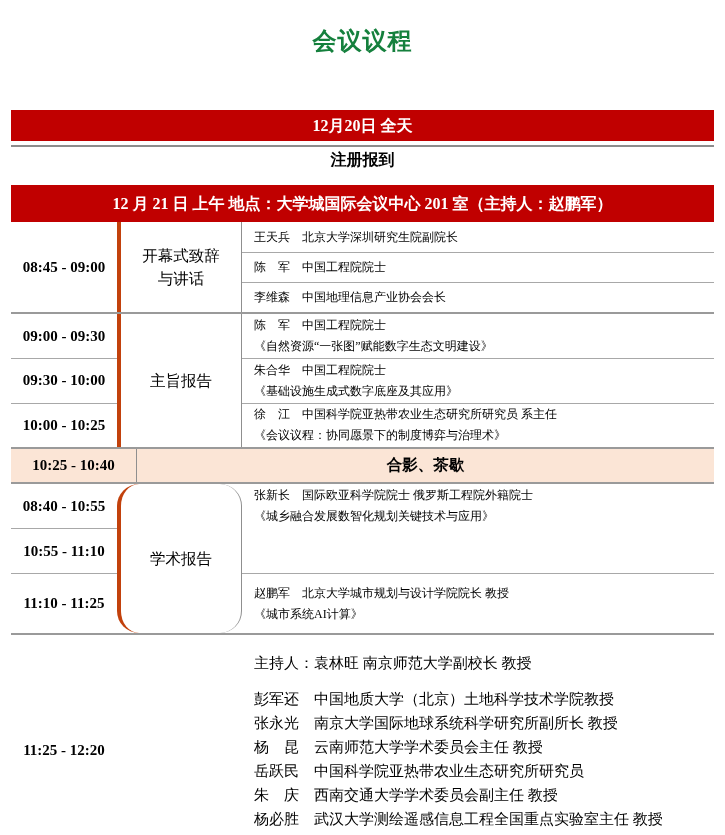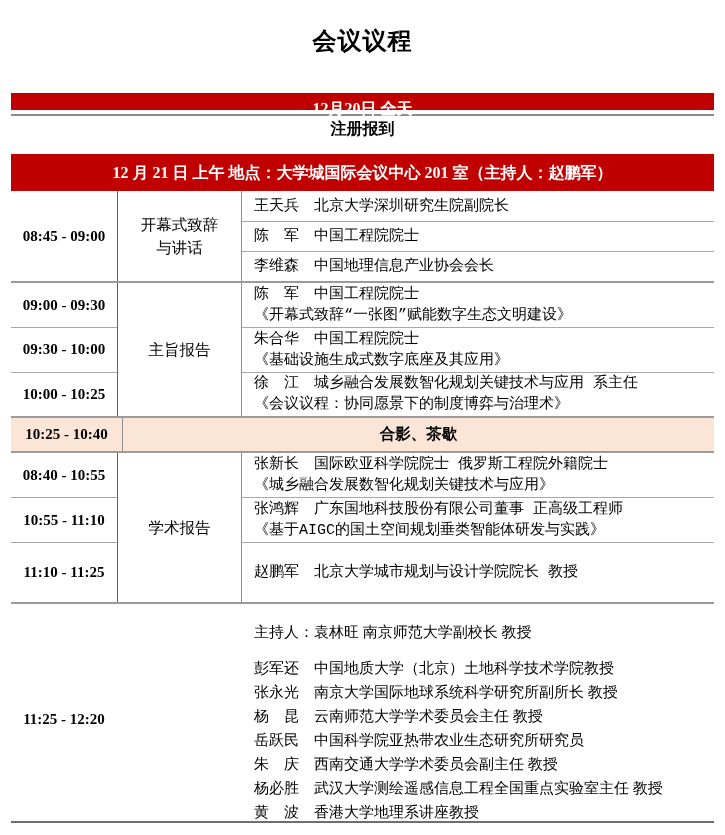--- a/index.html
+++ b/index.html
@@ -12,34 +12,34 @@
     overflow: hidden;
   }
   .page { padding: 0 11px; }
 
   .doc-title {
     margin-top: 25px;
     height: 34px;
     text-align: center;
     font-size: 24px;
     font-weight: bold;
-    color: #000000;
+    color: #15803d;
     letter-spacing: 1px;
   }
 
   .banner {
     background: #C00000;
     color: #ffffff;
     font-weight: bold;
     text-align: center;
     font-size: 16px;
   }
   .banner-day1 {
-    margin-top: 34px;
-    height: 17px;
+    margin-top: 51px;
+    height: 31px;
     line-height: 31px;
   }
   .registration-row {
     margin-top: 4px;
     border-top: 2px solid #8c8c8c;
     height: 40px;
     line-height: 25px;
     text-align: center;
     font-weight: bold;
     font-size: 16px;
@@ -58,34 +58,33 @@
   }
   .sep-top { border-top: 2px solid #9a9a9a; }
 
   .time-cell {
     display: flex; align-items: center; justify-content: center;
     font-weight: bold;
     font-size: 15px;
     text-align: center;
   }
   .session-cell {
-    border-left: 1px solid #c2410c;
+    border-left: 4px solid #c2410c;
     border-right: 1px solid #8f8f8f;
     display: flex; align-items: center; justify-content: center;
     text-align: center;
     font-size: 15.5px;
     white-space: pre-line;
     line-height: 23px;
   }
   .content-cell {
     display: flex; flex-direction: column; justify-content: center;
     padding-left: 12px;
-    font-size: 15px;
+    font-size: 12px;
     line-height: 21px;
-    font-family: Liberation Mono, monospace;
   }
   .subline { border-top: 1px solid #a8a8a8; }
 
   
   .block-opening { grid-template-rows: 30px 30px 30px; }
   .block-opening .time-cell    { grid-column: 1; grid-row: 1 / 4; }
   .block-opening .session-cell { grid-column: 2; grid-row: 1 / 4; }
   .block-opening .content-cell { grid-column: 3; }
 
   
@@ -94,33 +93,33 @@
   .block-keynotes .time-cell { grid-column: 1; }
   .block-keynotes .content-cell { grid-column: 3; }
 
   
   .break-row {
     height: 35px;
     background: #FBE5D6;
     display: flex;
   }
   .break-row .time-cell {
-    width: 112px;
+    width: 126px;
     border-right: 1px solid #8f8f8f;
   }
   .break-label {
     flex: 1;
     display: flex; align-items: center; justify-content: center;
     font-weight: bold;
     font-size: 15.5px;
   }
 
   
   .block-academic { height: 151px; grid-template-rows: 44px 45px 1fr; }
-  .block-academic .session-cell { grid-column: 2; grid-row: 1 / 4; }
+  .block-academic .session-cell { grid-column: 2; grid-row: 1 / 4; border-radius: 22px; }
   .block-academic .time-cell { grid-column: 1; }
   .block-academic .content-cell { grid-column: 3; }
 
   
   .block-roundtable { height: 219px; }
   .block-roundtable .time-cell    { grid-column: 1; grid-row: 1; }
   .block-roundtable .session-cell { grid-column: 2; grid-row: 1; }
   .roundtable-content {
     grid-column: 3; grid-row: 1;
     padding: 16px 0 10px 12px;
@@ -152,59 +151,56 @@
       <div class="content-cell subline" style="grid-row:2">陈　军　中国工程院院士</div>
       <div class="content-cell subline" style="grid-row:3">李维森　中国地理信息产业协会会长</div>
     </div>
 
     <div class="grid3 block-keynotes sep-top">
       <div class="session-cell">主旨报告</div>
 
       <div class="time-cell" style="grid-row:1">09:00 - 09:30</div>
       <div class="content-cell" style="grid-row:1">
         <div>陈　军　中国工程院院士</div>
-        <div>《开幕式致辞“一张图”赋能数字生态文明建设》</div>
+        <div>《自然资源“一张图”赋能数字生态文明建设》</div>
       </div>
 
       <div class="time-cell subline" style="grid-row:2">09:30 - 10:00</div>
       <div class="content-cell subline" style="grid-row:2">
         <div>朱合华　中国工程院院士</div>
         <div>《基础设施生成式数字底座及其应用》</div>
       </div>
 
       <div class="time-cell subline" style="grid-row:3">10:00 - 10:25</div>
       <div class="content-cell subline" style="grid-row:3">
-        <div>徐　江　城乡融合发展数智化规划关键技术与应用 系主任</div>
+        <div>徐　江　中国科学院亚热带农业生态研究所研究员 系主任</div>
         <div>《会议议程：协同愿景下的制度博弈与治理术》</div>
       </div>
     </div>
 
     <div class="break-row sep-top">
       <div class="time-cell">10:25 - 10:40</div>
       <div class="break-label">合影、茶歇</div>
     </div>
 
     <div class="grid3 block-academic sep-top">
       <div class="session-cell">学术报告</div>
 
       <div class="time-cell" style="grid-row:1">08:40 - 10:55</div>
       <div class="content-cell" style="grid-row:1">
         <div>张新长　国际欧亚科学院院士 俄罗斯工程院外籍院士</div>
         <div>《城乡融合发展数智化规划关键技术与应用》</div>
       </div>
 
       <div class="time-cell subline" style="grid-row:2">10:55 - 11:10</div>
-      <div class="content-cell subline" style="grid-row:2">
-        <div>张鸿辉　广东国地科技股份有限公司董事 正高级工程师</div>
-        <div>《基于AIGC的国土空间规划垂类智能体研发与实践》</div>
-      </div>
 
       <div class="time-cell subline" style="grid-row:3">11:10 - 11:25</div>
       <div class="content-cell subline" style="grid-row:3">
         <div>赵鹏军　北京大学城市规划与设计学院院长 教授</div>
+        <div>《城市系统AI计算》</div>
       </div>
     </div>
 
     <div class="grid3 block-roundtable sep-top">
       <div class="time-cell">11:25 - 12:20</div>
       <div class="roundtable-content">
         <div class="moderator-line">主持人：袁林旺  南京师范大学副校长  教授</div>
         <div>彭军还　中国地质大学（北京）土地科学技术学院教授</div>
         <div>张永光　南京大学国际地球系统科学研究所副所长  教授</div>
         <div>杨　昆　云南师范大学学术委员会主任  教授</div>

